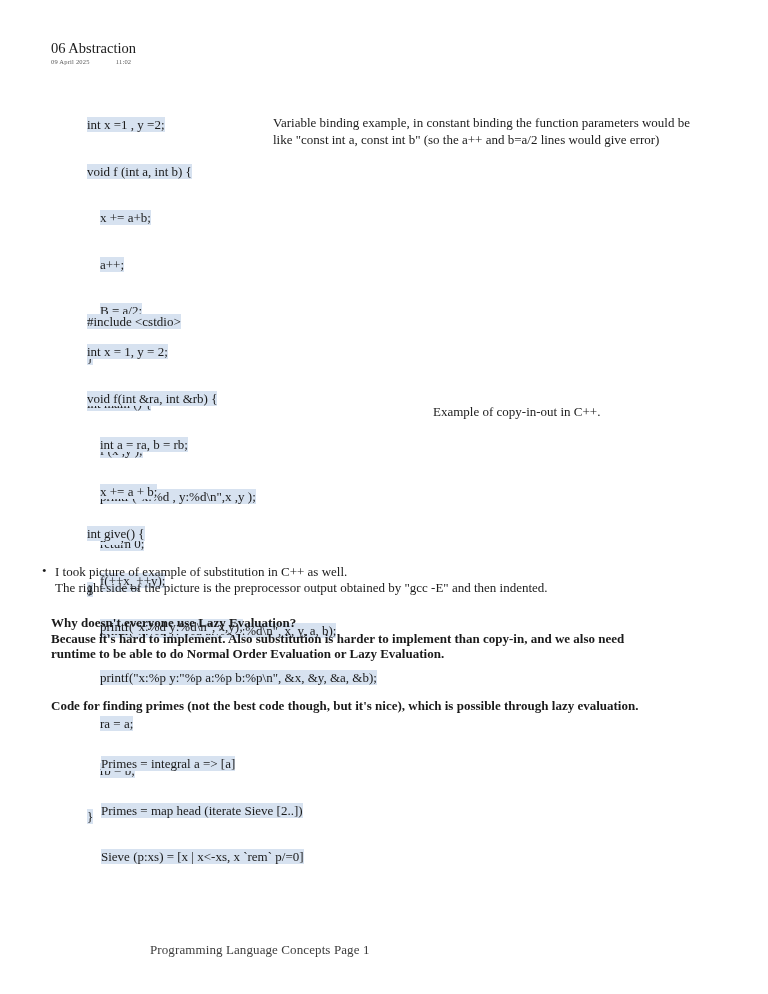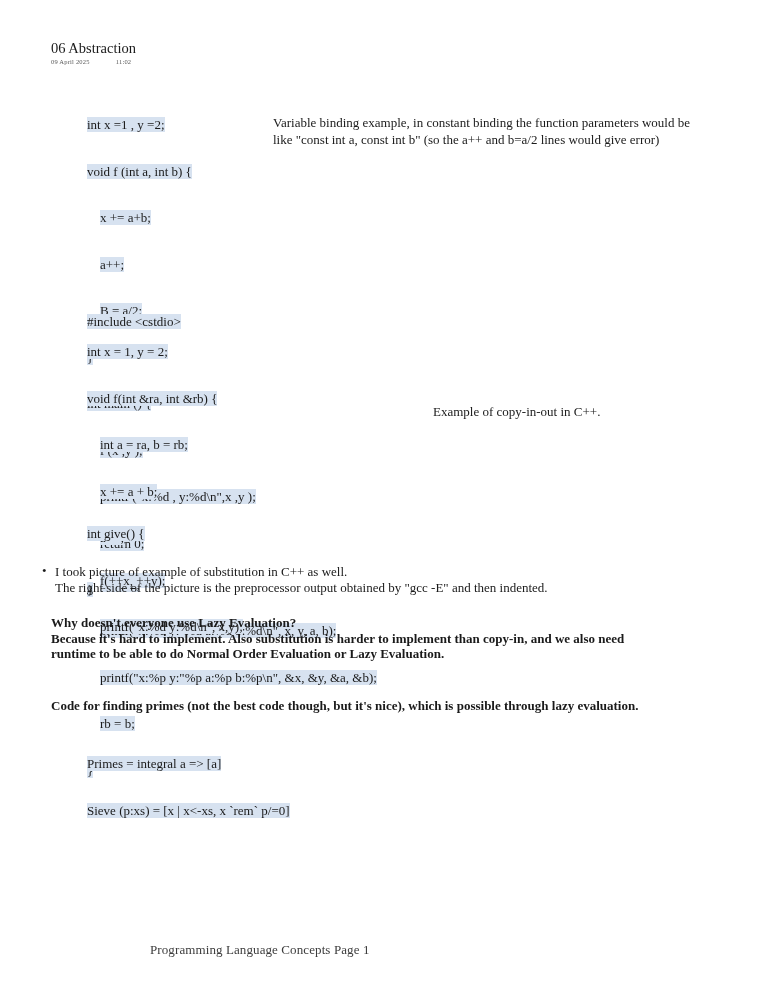--- a/index.html
+++ b/index.html
@@ -83,20 +83,21 @@
 
   <div class="code-block" style="left:51px; top:313px;">
     <div class="cl"><span></span><span class="hl">int x = 1, y = 2;</span></div>
     <div class="cl"><span></span><span class="hl">void f(int &amp;ra, int &amp;rb) {</span></div>
     <div class="cl"><span>    </span><span class="hl">int a = ra, b = rb;</span></div>
     <div class="cl"><span>    </span><span class="hl">x += a + b;</span></div>
     <div class="cl"><span>    </span><span class="hl">a++;</span></div>
     <div class="cl"><span>    </span><span class="hl">b = a/2;</span></div>
     <div class="cl"><span>    </span><span class="hl">printf("x:%d y:"%d a:%d b:%d\n", x, y, a, b);</span></div>
     <div class="cl"><span>    </span><span class="hl">printf("x:%p y:"%p a:%p b:%p\n", &amp;x, &amp;y, &amp;a, &amp;b);</span></div>
+    <div class="cl"><span>    </span><span class="hl">ra = a;</span></div>
     <div class="cl"><span>    </span><span class="hl">rb = b;</span></div>
     <div class="cl"><span></span><span class="hl">}</span></div>
   </div>
 
   <div class="annotation" style="left:433px; top:404px;">Example of copy-in-out in C++.</div>
 
   <div class="code-block" style="left:51px; top:495px;">
     <div class="cl"><span></span><span class="hl">int give() {</span></div>
     <div class="cl"><span>    </span><span class="hl">f(++x, ++y);</span></div>
     <div class="cl"><span>    </span><span class="hl">printf("x:%d y:%d\n", x,y);</span></div>
@@ -109,20 +110,21 @@
   </div>
 
   <div class="para" style="left:51px; top:615px;">
     <div>Why doesn't everyone use Lazy Evaluation?</div>
     <div>Because it's hard to implement. Also substitution is harder to implement than copy-in, and we also need</div>
     <div>runtime to be able to do Normal Order Evaluation or Lazy Evaluation.</div>
   </div>
 
   <div class="para" style="left:51px; top:688px;margin-top:10px;">Code for finding primes (not the best code though, but it's nice), which is possible through lazy evaluation.</div>
 
-  <div class="code-block" style="left:51px; top:725px;">
+  <div class="code-block" style="left:65px; top:725px;">
     <div class="cl"><span></span><span class="hl">Primes = integral a =&gt; [a]</span></div>
+    <div class="cl"><span></span><span class="hl">Primes = map head (iterate Sieve [2..])</span></div>
     <div class="cl"><span></span><span class="hl">Sieve (p:xs) = [x | x&lt;-xs, x `rem` p/=0]</span></div>
   </div>
 
   <div class="footer">Programming Language Concepts Page 1</div>
 
 </div>
 
 </body></html>

